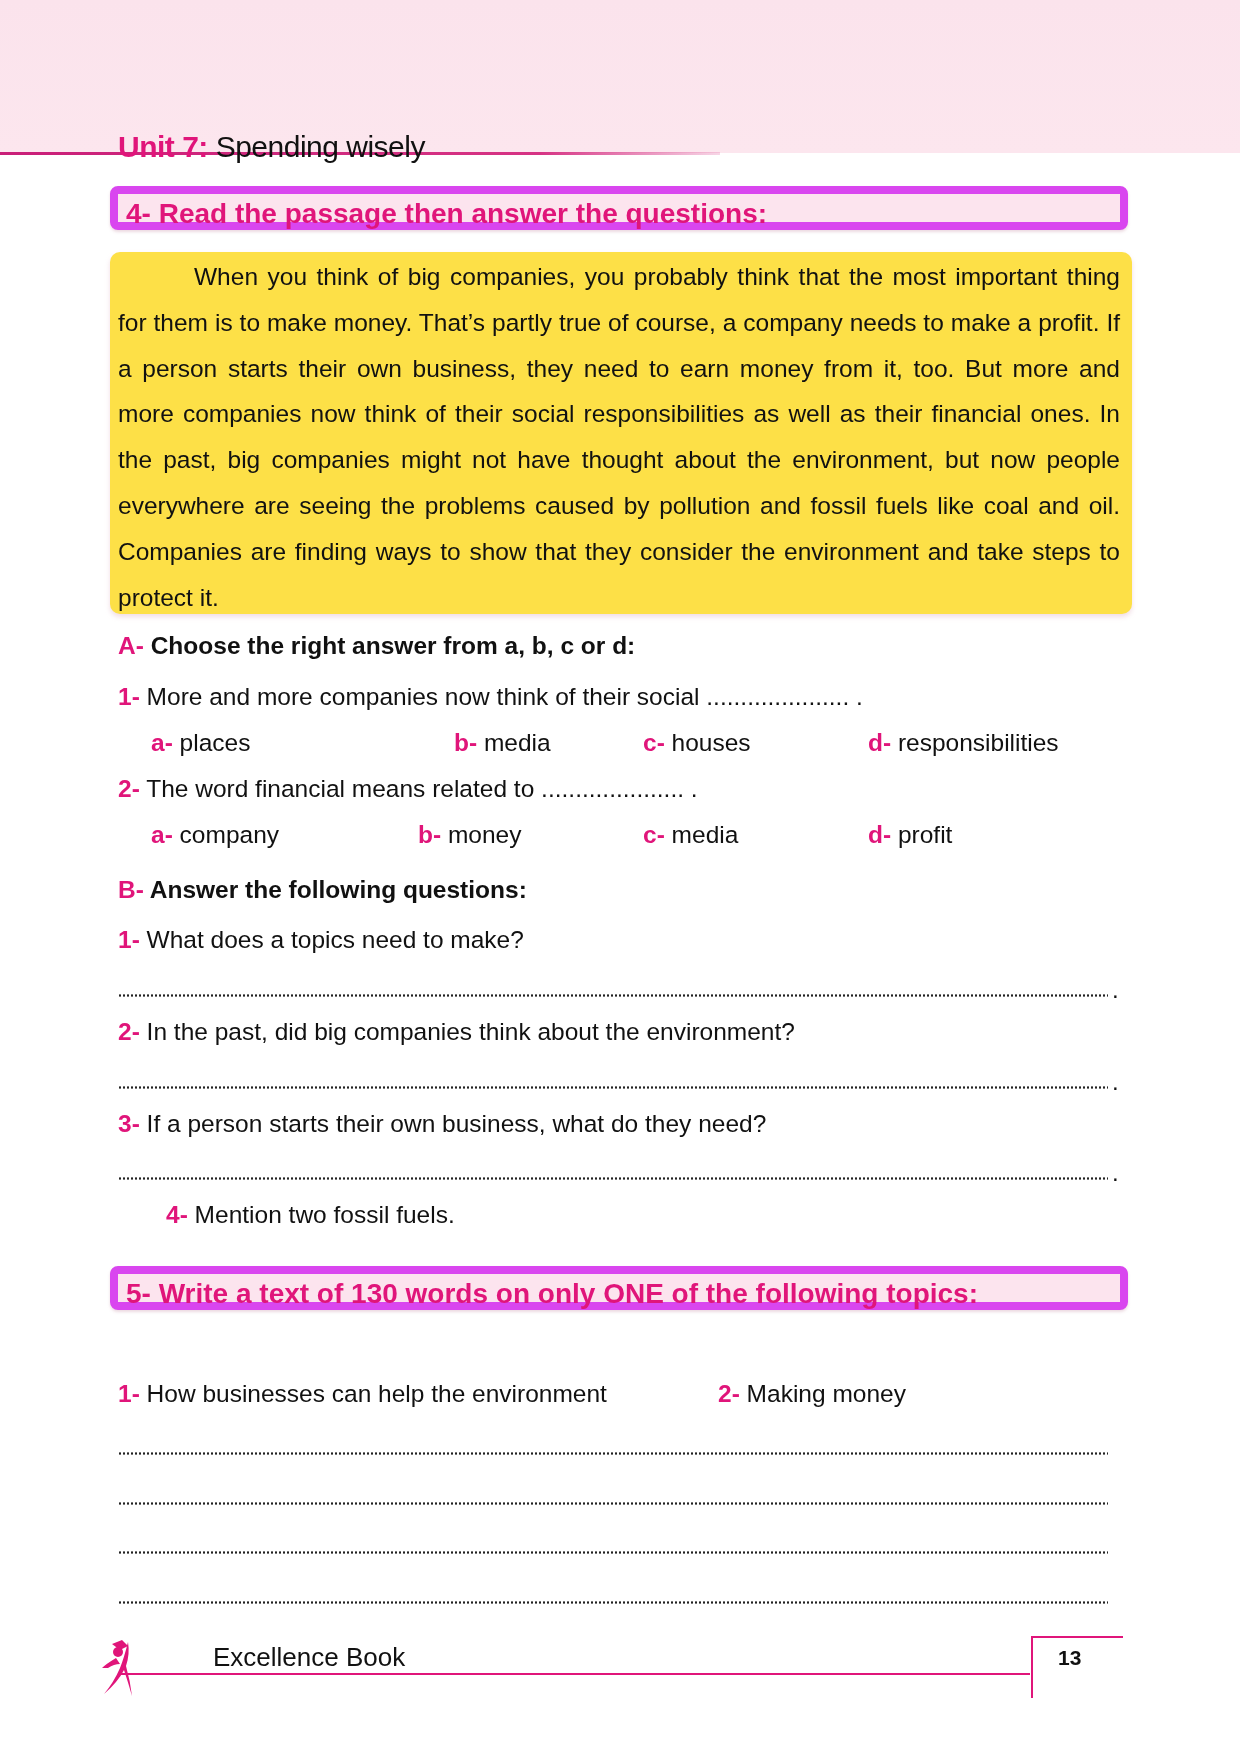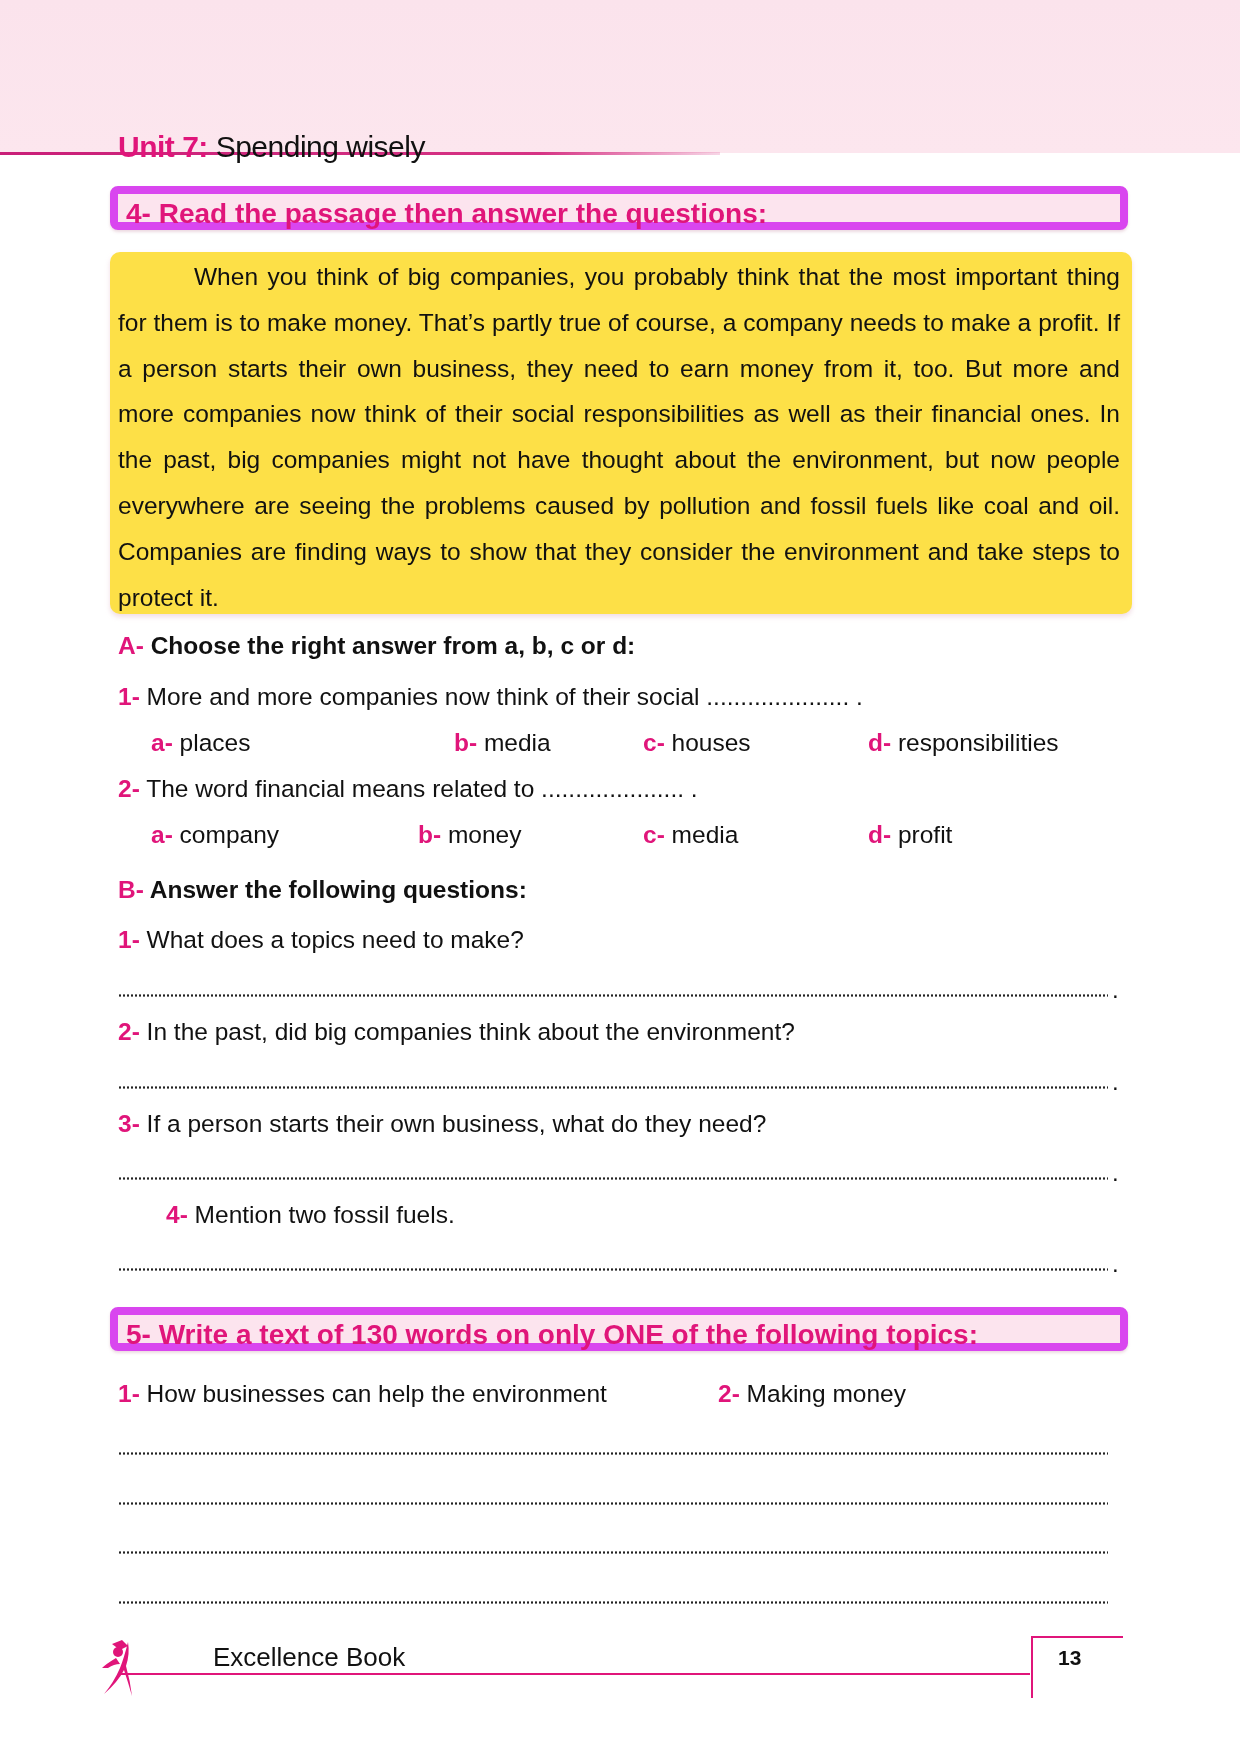--- a/index.html
+++ b/index.html
@@ -121,21 +121,21 @@
 </div>
 <div class="dots" style="top:1177px;"></div>
 <span class="dot-end" style="left:1112px; top:1159px;">.</span>
 
 <div class="line" style="left:118px; top:1201px;margin-left:48px;">
   <span class="pink">4-</span><span> Mention two fossil fuels.</span>
 </div>
 <div class="dots" style="top:1268px;"></div>
 <span class="dot-end" style="left:1112px; top:1250px;">.</span>
 
-<div class="sec-header" style="top:1307px;padding-left:38px;">
+<div class="sec-header" style="top:1266px;padding-left:38px;">
   <span>5- Write a text of 130 words on only ONE of the following topics:</span>
 </div>
 
 <div class="line" style="left:118px; top:1380px;">
   <span class="pink">1-</span><span> How businesses can help the environment</span>
 </div>
 <div class="line" style="left:718px; top:1380px;">
   <span class="pink">2-</span><span> Making money</span>
 </div>
 

